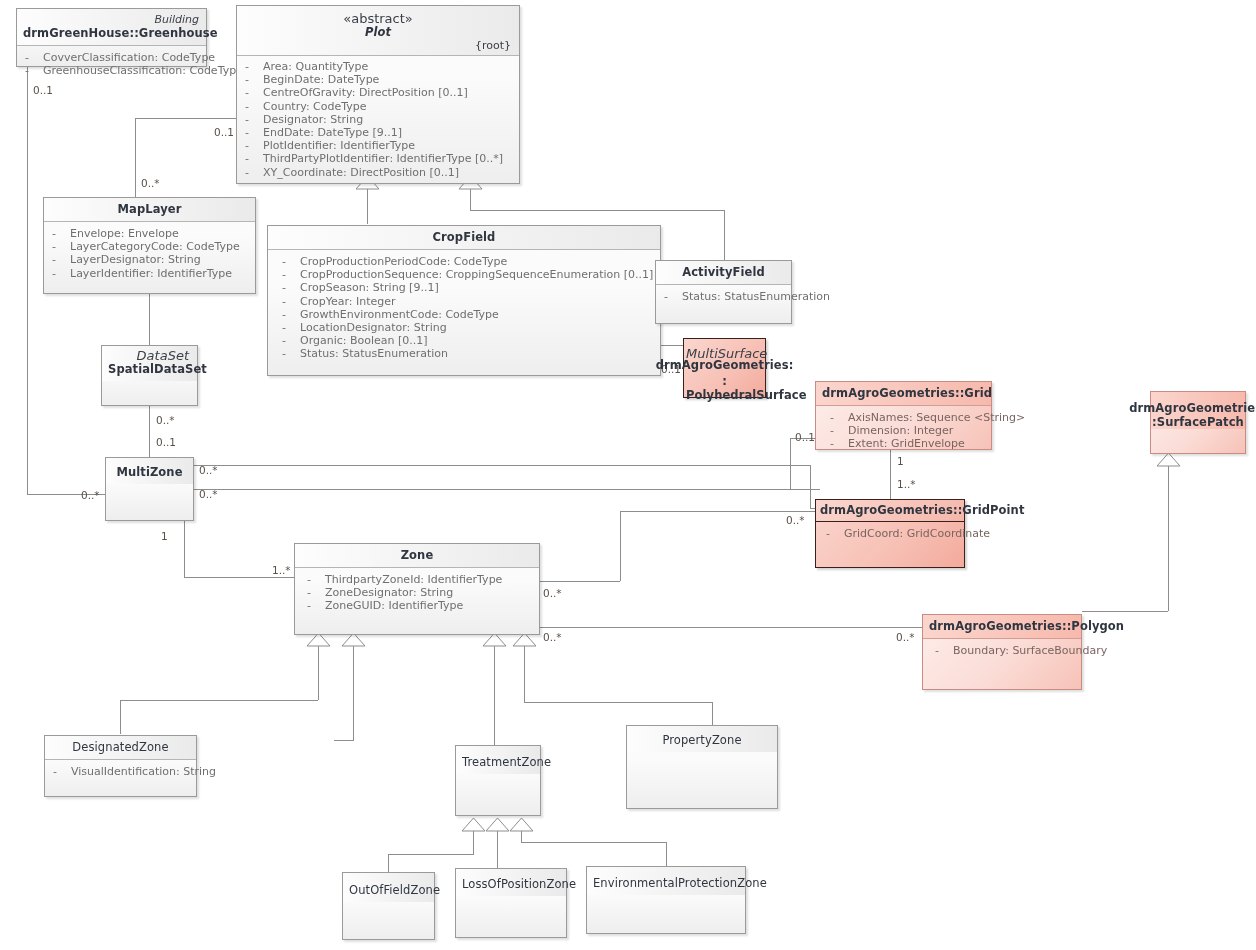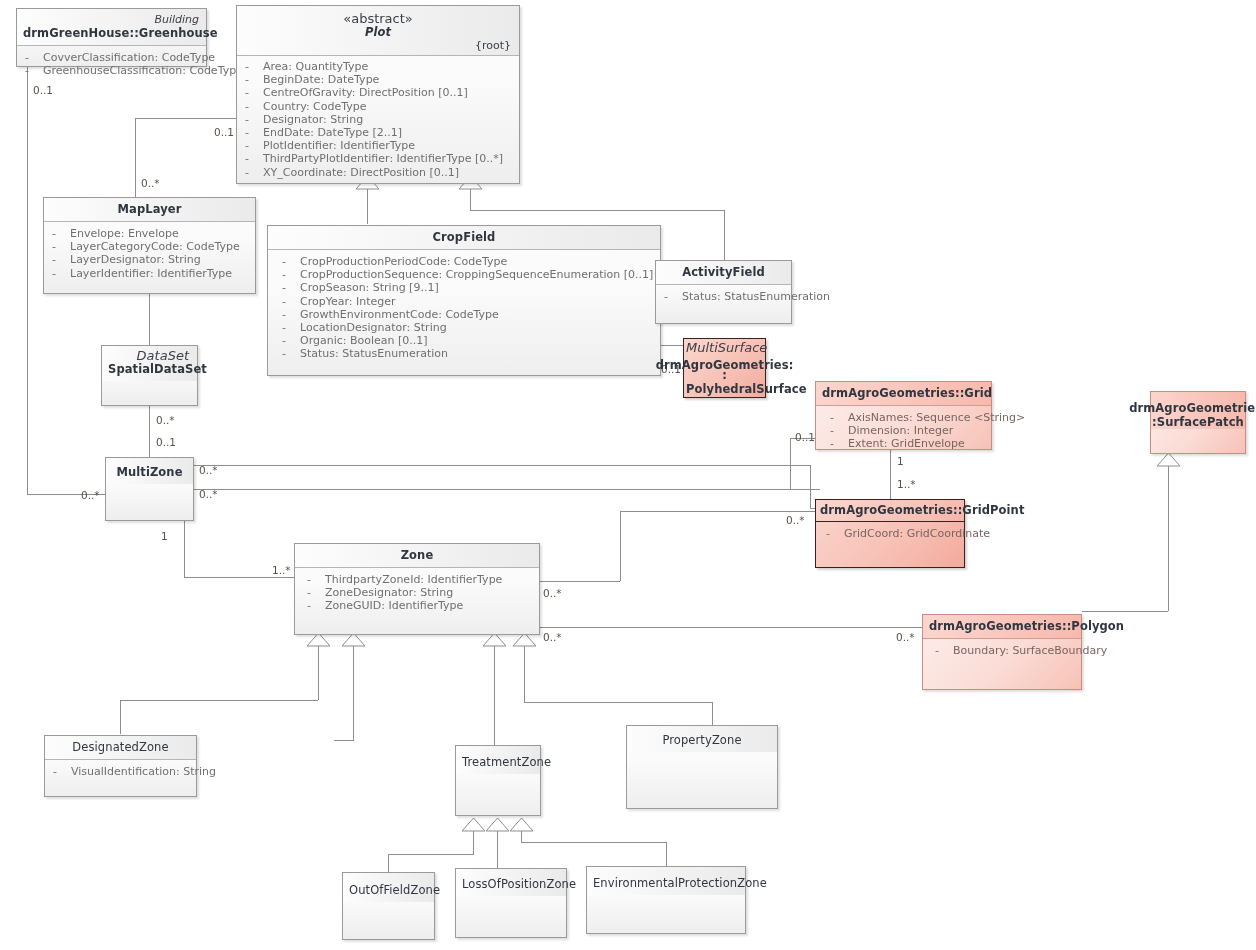--- a/index.html
+++ b/index.html
@@ -212,21 +212,21 @@
       <div class="attr">
           <span class="vis">-</span>
           <span>Country: CodeType</span>
         </div>
       <div class="attr">
           <span class="vis">-</span>
           <span>Designator: String</span>
         </div>
       <div class="attr">
           <span class="vis">-</span>
-          <span>EndDate: DateType [2..1]</span>
+          <span>EndDate: DateType [9..1]</span>
         </div>
       <div class="attr">
           <span class="vis">-</span>
           <span>PlotIdentifier: IdentifierType</span>
         </div>
       <div class="attr">
           <span class="vis">-</span>
           <span>ThirdPartyPlotIdentifier: IdentifierType [0..*]</span>
         </div>
       <div class="attr">
@@ -313,21 +313,21 @@
   </div>
 
   <div class="cls grey noattr" style="left:101px;top:345px;width:97px;height:61px;">
     <div class="hdr" style="padding-top:3px;">
       <div class="stereo ital" style="text-align:right;padding-right:2px;">DataSet</div>
       <div class="cname">SpatialDataSet</div>
     </div>
   </div>
 
   <div class="cls pinkdark noattr" style="left:683px;top:338px;width:83px;height:60px;">
-    <div class="hdr" style="padding:2px 2px 0 2px;">
+    <div class="hdr" style="padding:8px 2px 0 2px;">
       <div class="stereo ital" style="font-weight:normal;">MultiSurface</div>
       <div class="cname ovf" style="top:19px;">drmAgroGeometries:</div>
       <div class="cname" style="margin-top:14px;">:</div>
       <div class="cname">PolyhedralSurface</div>
     </div>
   </div>
 
   <div class="cls pink" style="left:815px;top:381px;width:177px;height:69px;">
     <div class="hdr">
       <div class="cname">drmAgroGeometries::Grid</div>

